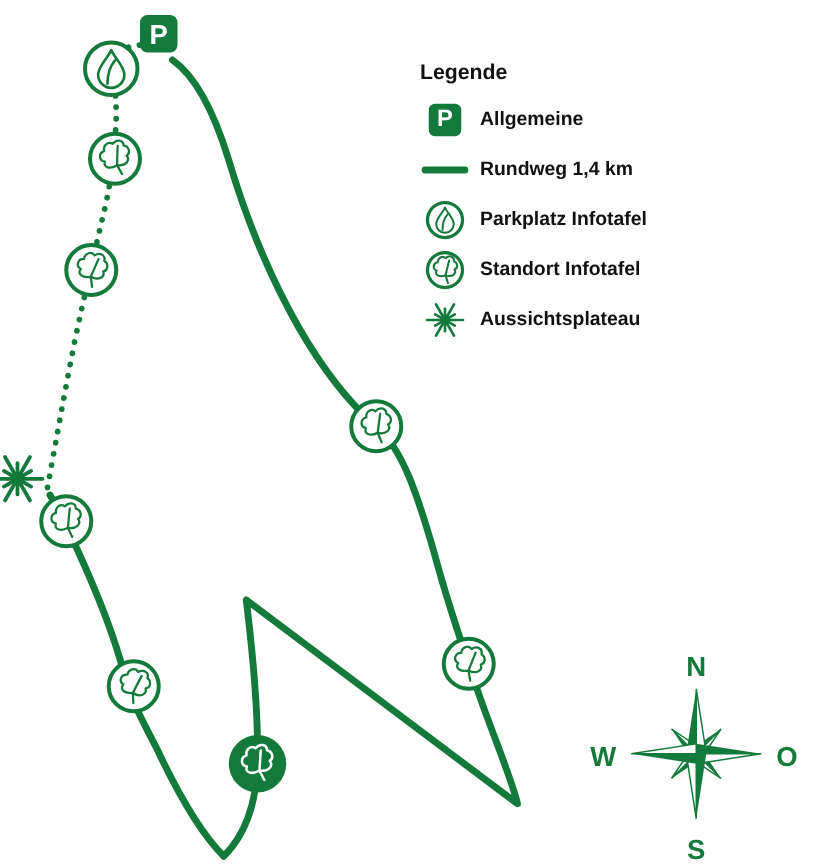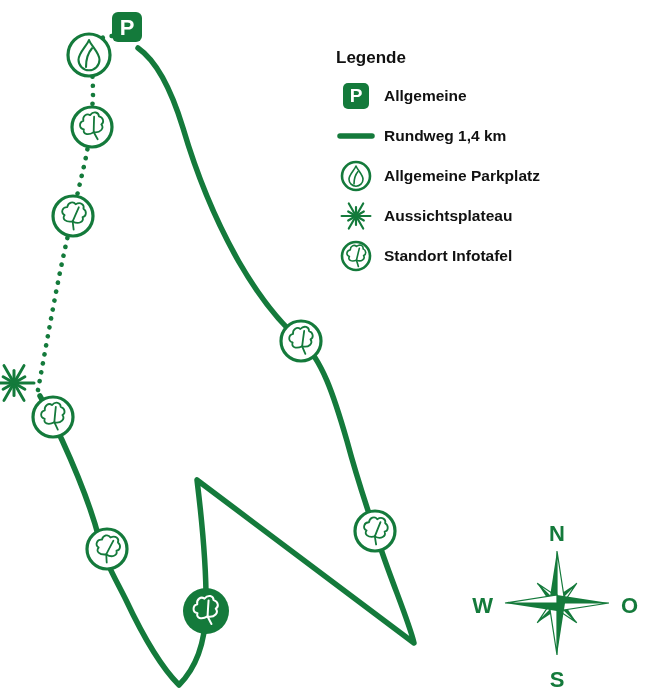--- a/index.html
+++ b/index.html
@@ -157,36 +157,36 @@
       <span class="llabel">Rundweg 1,4 km</span>
     </div>
 
     <div class="legend-row">
       <span class="licon">
         <svg width="32" height="32" viewBox="-16 -16 32 32">
           <circle class="fw sg" stroke-width="2.6" r="14"></circle>
           <use href="#drop" class="sg fn lc" stroke-width="1.6"></use>
         </svg>
       </span>
-      <span class="llabel">Allgemeine Parkplatz</span>
-    </div>
-
-    <div class="legend-row">
-      <span class="licon">
-        <svg width="32" height="32" viewBox="-16 -16 32 32">
-          <use href="#burst" class="sg lc" stroke-width="2.4" transform="scale(0.9)"></use>
-        </svg>
-      </span>
-      <span class="llabel">Aussichtsplateau</span>
+      <span class="llabel">Parkplatz Infotafel</span>
     </div>
 
     <div class="legend-row">
       <span class="licon">
         <svg width="32" height="32" viewBox="-16 -16 32 32">
           <circle class="fw sg" stroke-width="2.6" r="14"></circle>
           <use href="#leaf" class="sg fn lc" stroke-width="1.7" transform="scale(0.95)"></use>
         </svg>
       </span>
       <span class="llabel">Standort Infotafel</span>
     </div>
+
+    <div class="legend-row">
+      <span class="licon">
+        <svg width="32" height="32" viewBox="-16 -16 32 32">
+          <use href="#burst" class="sg lc" stroke-width="2.4" transform="scale(0.9)"></use>
+        </svg>
+      </span>
+      <span class="llabel">Aussichtsplateau</span>
+    </div>
   </div>
 
 </div>
 
 </body></html>

